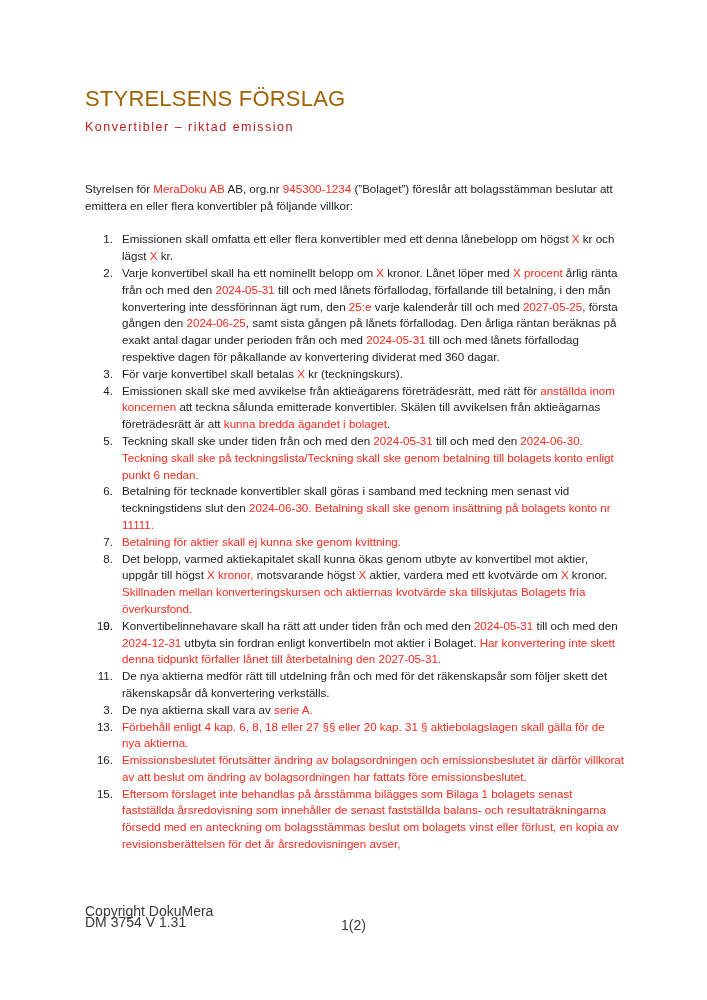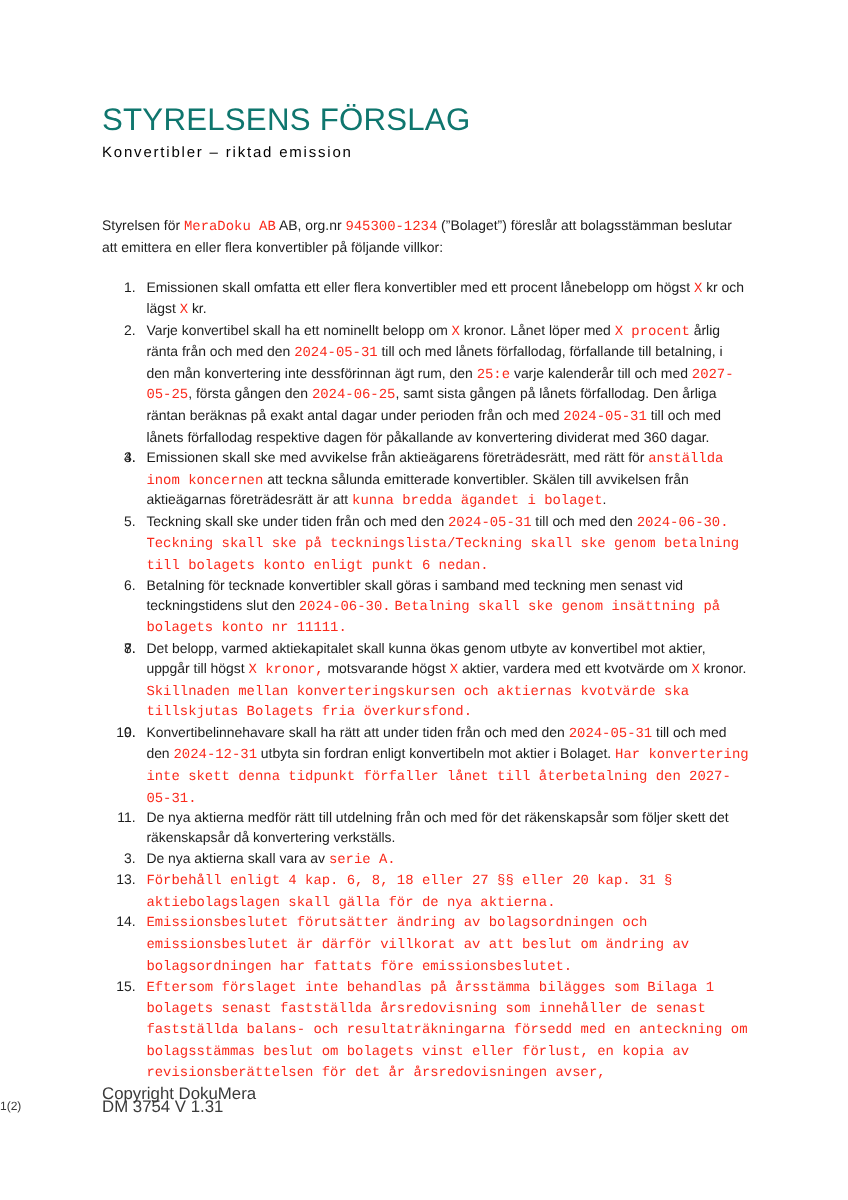--- a/index.html
+++ b/index.html
@@ -8,74 +8,74 @@
     background: #ffffff;
     font-family: "Liberation Sans", sans-serif;
     color: #1d1d1d;
     position: relative;
     overflow: hidden;
     --red: #fa2a1c;
   }
   .page { position: absolute; inset: 0; background: #ffffff; }
   .content { position: absolute; left: 85px; top: 84px; width: 539px; }
   .title {
-    font-size: 26px; font-weight: 400; letter-spacing: 0.2px;
-    color: #0f766e; margin: 0; line-height: 30px;
+    font-size: 22px; font-weight: 400; letter-spacing: 0.2px;
+    color: #a16207; margin: 0; line-height: 30px;
   }
   .subtitle {
-    font-size: 12.5px; letter-spacing: 1.5px; color: #000000;
+    font-size: 12.5px; letter-spacing: 1.5px; color: #b91c1c;
     margin-top: 6px; line-height: 15px;
   }
   .intro {
     margin-top: 46px;
     font-size: 11.6px; line-height: 16.8px;
   }
   .terms-list { margin-top: 16.8px; }
   .list-item {
     position: relative; padding-left: 37px;
     font-size: 11.6px; line-height: 16.8px;
   }
   .num {
     position: absolute; left: 0; top: 0;
     width: 28px; text-align: right;
     color: #1d1d1d;
   }
-  .red { color: var(--red); font-family: Liberation Mono, monospace; }
+  .red { color: var(--red); }
   .page-number {
     position: absolute; left: 0; right: 0; top: 917px;
-    text-align: left; font-size: 10px; color: #383838;
+    text-align: center; font-size: 14px; color: #383838;
   }
   .copyright {
     position: absolute; left: 85px; top: 906px;
     font-size: 14px; line-height: 11px; color: #3a3a3a;
   }
 </style>
 </head>
 <body style="--red: #fa2a1c;">
 
 <div class="page">
   <div class="content">
     <h1 class="title">STYRELSENS FÖRSLAG</h1>
     <div class="subtitle">Konvertibler – riktad emission</div>
     <p class="intro"><span>Styrelsen för </span><span class="red">MeraDoku AB</span><span> AB, org.nr </span><span class="red">945300-1234</span><span> (”Bolaget”) föreslår att bolagsstämman beslutar att emittera en eller flera konvertibler på följande villkor:</span></p>
     <div class="terms-list">
-        <div class="list-item"><span class="num">1.</span><span><span>Emissionen skall omfatta ett eller flera konvertibler med ett procent lånebelopp om högst </span><span class="red">X</span><span> kr och lägst </span><span class="red">X</span><span> kr.</span></span></div>
+        <div class="list-item"><span class="num">1.</span><span><span>Emissionen skall omfatta ett eller flera konvertibler med ett denna lånebelopp om högst </span><span class="red">X</span><span> kr och lägst </span><span class="red">X</span><span> kr.</span></span></div>
         <div class="list-item"><span class="num">2.</span><span><span>Varje konvertibel skall ha ett nominellt belopp om </span><span class="red">X</span><span> kronor. Lånet löper med </span><span class="red">X procent</span><span> årlig ränta från och med den </span><span class="red">2024-05-31</span><span> till och med lånets förfallodag, förfallande till betalning, i den mån konvertering inte dessförinnan ägt rum, den </span><span class="red">25:e</span><span> varje kalenderår till och med </span><span class="red">2027-05-25</span><span>, första gången den </span><span class="red">2024-06-25</span><span>, samt sista gången på lånets förfallodag. Den årliga räntan beräknas på exakt antal dagar under perioden från och med </span><span class="red">2024-05-31</span><span> till och med lånets förfallodag respektive dagen för påkallande av konvertering dividerat med 360 dagar.</span></span></div>
-        <div class="list-item"><span class="num">3.</span></div>
+        <div class="list-item"><span class="num">3.</span><span><span>För varje konvertibel skall betalas </span><span class="red">X</span><span> kr (teckningskurs).</span></span></div>
         <div class="list-item"><span class="num">4.</span><span><span>Emissionen skall ske med avvikelse från aktieägarens företrädesrätt, med rätt för </span><span class="red">anställda inom koncernen</span><span> att teckna sålunda emitterade konvertibler. Skälen till avvikelsen från aktieägarnas företrädesrätt är att </span><span class="red">kunna bredda ägandet i bolaget</span><span>.</span></span></div>
         <div class="list-item"><span class="num">5.</span><span><span>Teckning skall ske under tiden från och med den </span><span class="red">2024-05-31</span><span> till och med den </span><span class="red">2024-06-30.</span><span> </span><span class="red">Teckning skall ske på teckningslista/Teckning skall ske genom betalning till bolagets konto enligt punkt 6 nedan.</span></span></div>
         <div class="list-item"><span class="num">6.</span><span><span>Betalning för tecknade konvertibler skall göras i samband med teckning men senast vid teckningstidens slut den </span><span class="red">2024-06-30.</span><span> </span><span class="red">Betalning skall ske genom insättning på bolagets konto nr 11111.</span></span></div>
-        <div class="list-item"><span class="num">7.</span></div>
+        <div class="list-item"><span class="num">7.</span><span><span class="red">Betalning för aktier skall ej kunna ske genom kvittning.</span></span></div>
         <div class="list-item"><span class="num">8.</span><span><span>Det belopp, varmed aktiekapitalet skall kunna ökas genom utbyte av konvertibel mot aktier, uppgår till högst </span><span class="red">X kronor,</span><span> motsvarande högst </span><span class="red">X</span><span> aktier, vardera med ett kvotvärde om </span><span class="red">X</span><span> kronor. </span><span class="red">Skillnaden mellan konverteringskursen och aktiernas kvotvärde ska tillskjutas Bolagets fria överkursfond.</span></span></div>
         <div class="list-item"><span class="num">9.</span></div>
         <div class="list-item"><span class="num">10.</span><span><span>Konvertibelinnehavare skall ha rätt att under tiden från och med den </span><span class="red">2024-05-31</span><span> till och med den </span><span class="red">2024-12-31</span><span> utbyta sin fordran enligt konvertibeln mot aktier i Bolaget. </span><span class="red">Har konvertering inte skett denna tidpunkt förfaller lånet till återbetalning den 2027-05-31.</span></span></div>
         <div class="list-item"><span class="num">11.</span><span><span>De nya aktierna medför rätt till utdelning från och med för det räkenskapsår som följer skett det räkenskapsår då konvertering verkställs.</span></span></div>
         <div class="list-item"><span class="num">3.</span><span><span>De nya aktierna skall vara av </span><span class="red">serie A.</span></span></div>
         <div class="list-item"><span class="num">13.</span><span><span class="red">Förbehåll enligt 4 kap. 6, 8, 18 eller 27 §§ eller 20 kap. 31 § aktiebolagslagen skall gälla för de nya aktierna.</span></span></div>
-        <div class="list-item"><span class="num">14.</span><span><span class="red">Emissionsbeslutet förutsätter ändring av bolagsordningen och emissionsbeslutet är därför villkorat av att beslut om ändring av bolagsordningen har fattats före emissionsbeslutet.</span></span></div>
+        <div class="list-item"><span class="num">16.</span><span><span class="red">Emissionsbeslutet förutsätter ändring av bolagsordningen och emissionsbeslutet är därför villkorat av att beslut om ändring av bolagsordningen har fattats före emissionsbeslutet.</span></span></div>
         <div class="list-item"><span class="num">15.</span><span><span class="red">Eftersom förslaget inte behandlas på årsstämma bilägges som Bilaga 1 bolagets senast fastställda årsredovisning som innehåller de senast fastställda balans- och resultaträkningarna försedd med en anteckning om bolagsstämmas beslut om bolagets vinst eller förlust, en kopia av revisionsberättelsen för det år årsredovisningen avser,</span></span></div>
       </div>
   </div>
   <div class="page-number">1(2)</div>
   <div class="copyright">
     <div>Copyright DokuMera</div>
     <div>DM 3754 V 1.31</div>
   </div>
 </div>
 

